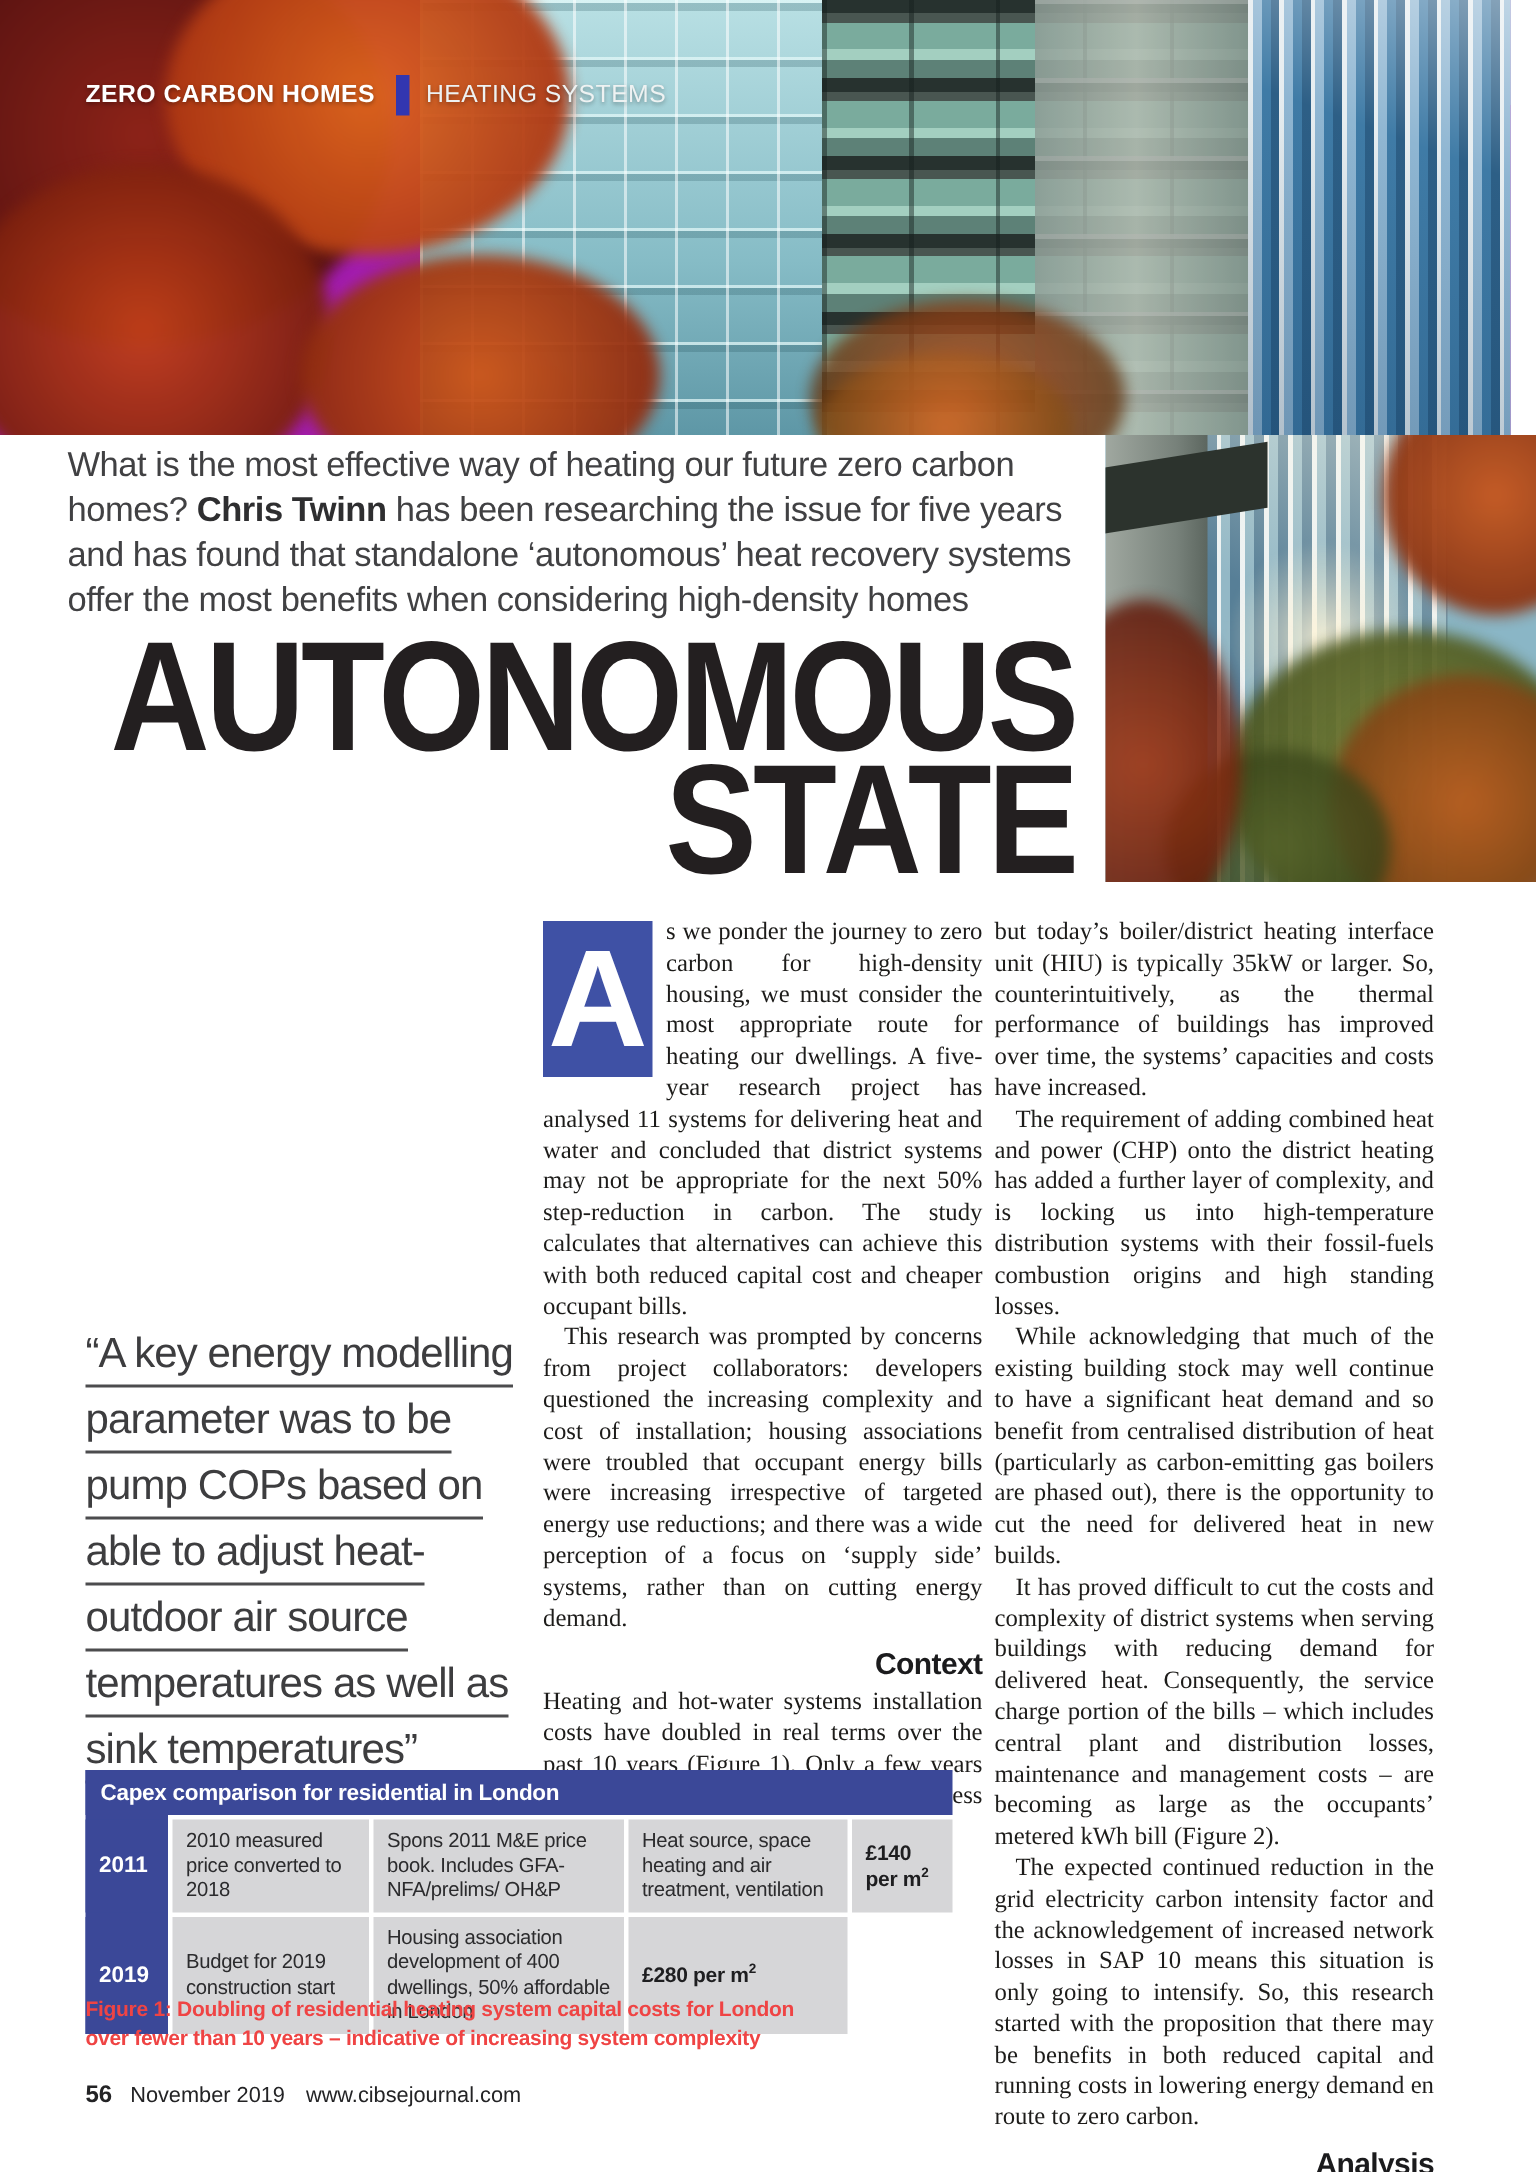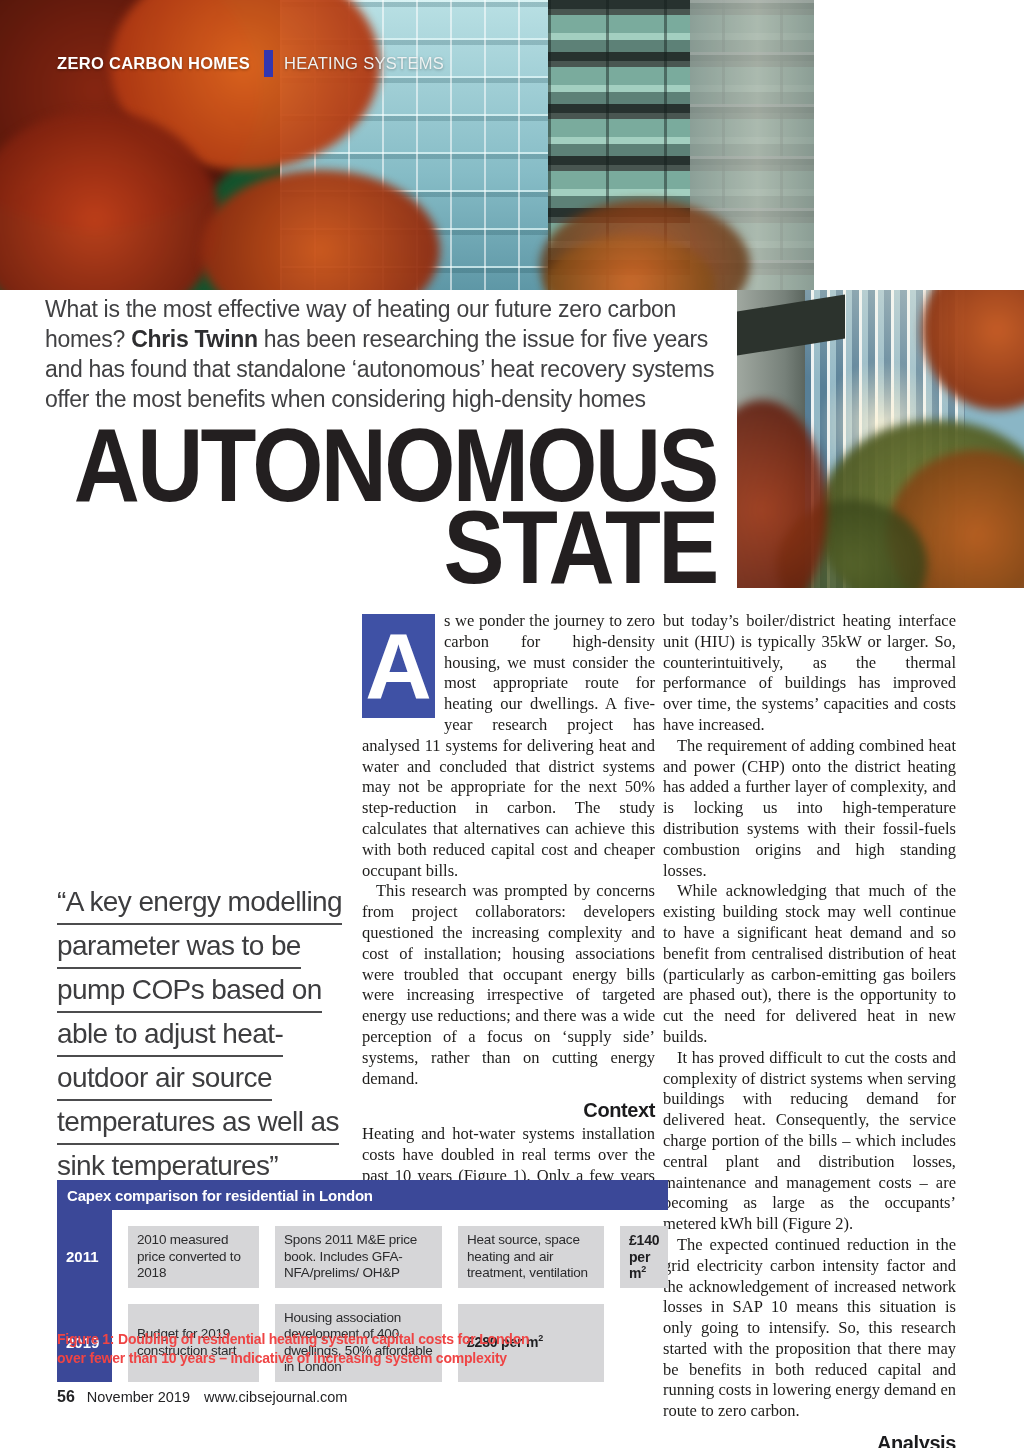--- a/index.html
+++ b/index.html
@@ -4,21 +4,21 @@
 <style>
   * { margin:0; padding:0; box-sizing:border-box; }
   html,body { background:#ffffff; }
   .page {
     position:relative; width:1024px; height:1448px; margin:0 auto;
     background:#fff; overflow:hidden;
     font-family:"Liberation Sans", sans-serif; color:#1f1d1c;
   }
 
   
-  .hero { position:absolute; left:0; top:0; width:814px; height:290px; overflow:hidden; background:#14532d; }
+  .hero { position:absolute; left:0; top:0; width:1007px; height:290px; overflow:hidden; background:#a21caf; }
   .hero-right { position:absolute; left:737px; top:290px; width:287px; height:298px; overflow:hidden; background:#8ab6c6; }
   .bld, .blob { position:absolute; }
   .blob { border-radius:50%; filter:blur(5px); opacity:.95; }
 
   .bld-teal { left:280px; top:0; width:300px; height:290px;
     background:
       repeating-linear-gradient(90deg, rgba(255,255,255,.55) 0 2px, rgba(255,255,255,0) 2px 34px),
       repeating-linear-gradient(180deg, rgba(230,250,250,.7) 0 2px, rgba(25,70,80,.22) 2px 7px, rgba(0,0,0,0) 7px 38px),
       linear-gradient(180deg,#b9e0e4 0%,#86bcc6 60%,#5e97a6 100%); }
   .bld-balcony { left:548px; top:0; width:290px; height:290px;
@@ -76,21 +76,21 @@
     letter-spacing:-.4px; color:#1b1b1d; margin:11px 0 3px; text-align:right; }
 
   
   .pullquote { position:absolute; left:57px; top:886px; width:300px;
     font-size:28px; letter-spacing:-.6px; color:#3d3d3f; font-weight:normal; }
   .pullquote .ql { display:table; border-bottom:2px solid #4c4c4e; padding-bottom:5px; margin-bottom:5px;
     white-space:nowrap; }
 
   
   .figtable { position:absolute; left:57px; top:1180px; width:578px;
-    display:grid; grid-template-columns:55px 131px 167px 146px 1fr; gap:16px;
+    display:grid; grid-template-columns:55px 131px 167px 146px 1fr; gap:3px;
     background:linear-gradient(90deg, #3b4898 0 55px, #ffffff 55px); font-size:13.5px; color:#2b2b2d; }
   .figtable .th { grid-column:1 / -1; background:#3b4898; color:#fff; font-weight:bold;
     font-size:15px; padding:7px 10px 6px; letter-spacing:-.2px; }
   .figtable .year { background:#3b4898; color:#fff; font-weight:bold; font-size:15px;
     display:flex; align-items:center; padding-left:9px; }
   .figtable .cell { background:#d6d6d8; padding:6px 9px; display:flex; align-items:center;
     line-height:16.5px; letter-spacing:-.2px; }
   .figtable .cost { font-weight:bold; font-size:14px; color:#1e1e20; }
   .figtable sup { font-size:9px; vertical-align:super; line-height:0; }
   .row1 { min-height:52px; } .row2 { min-height:56px; }

